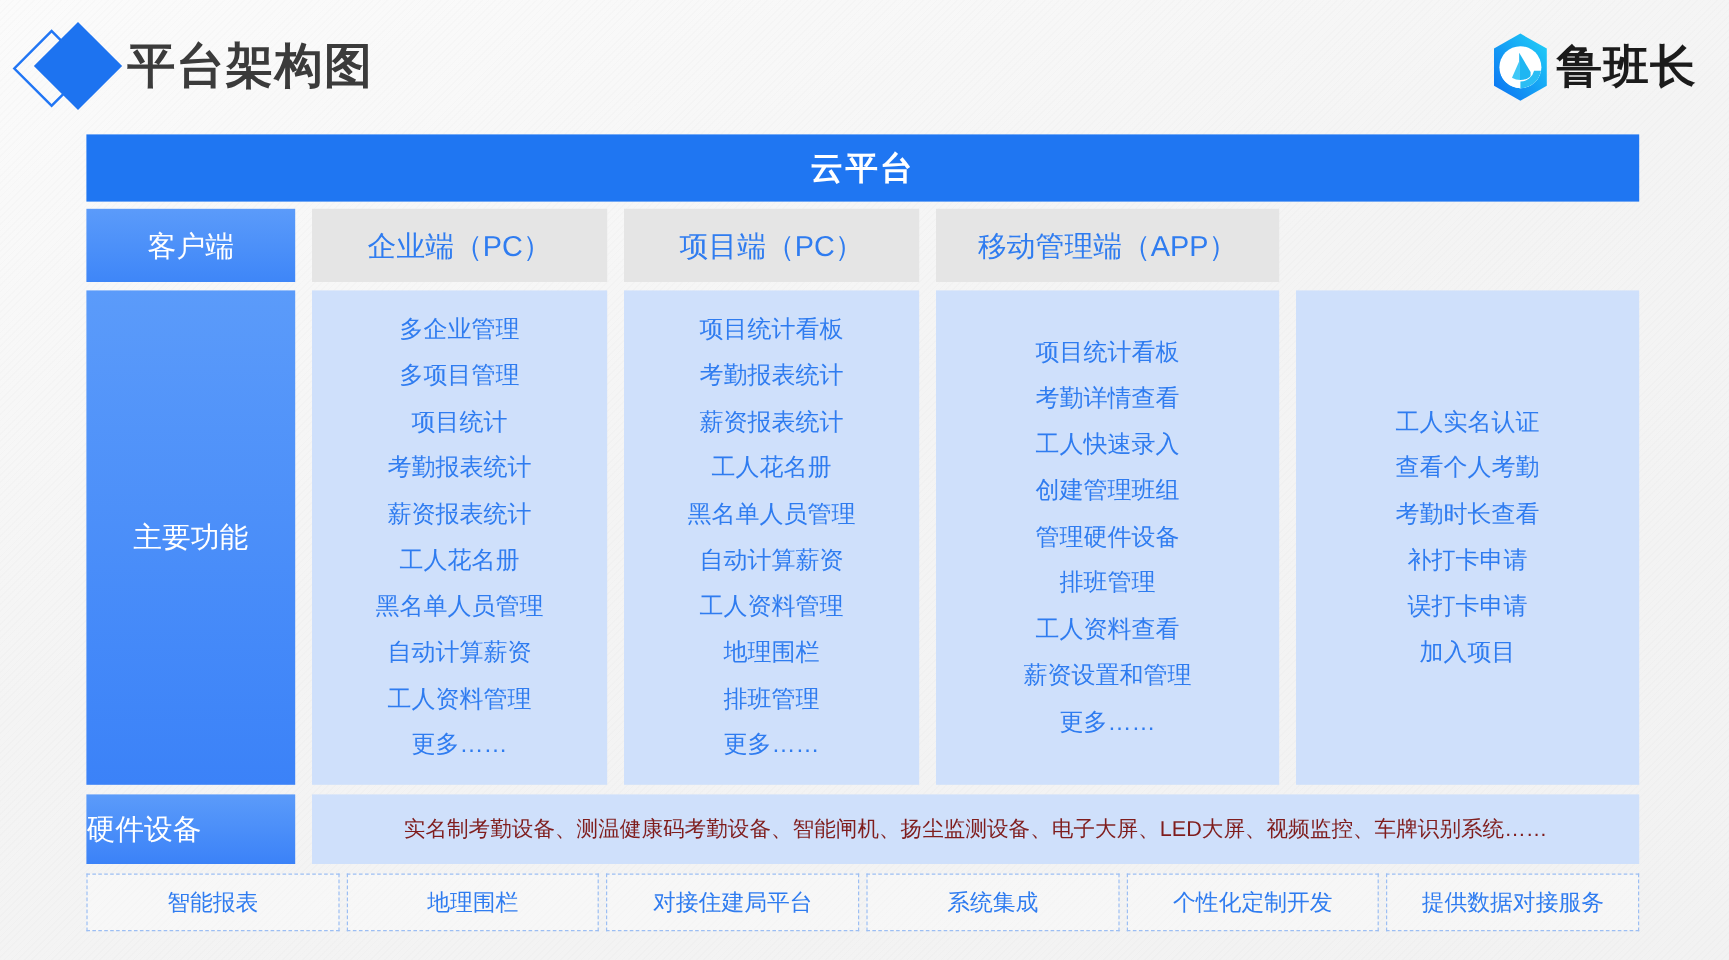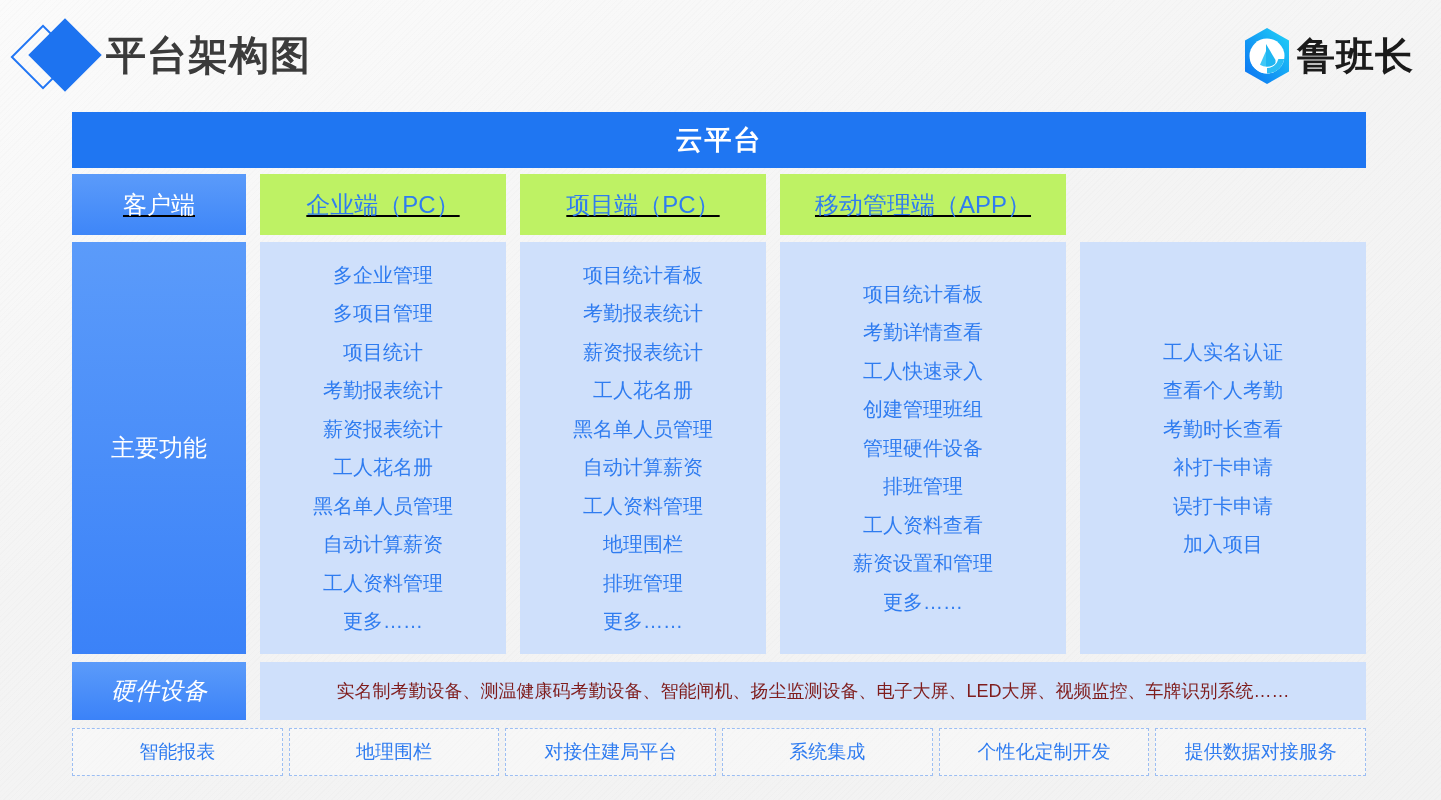--- a/index.html
+++ b/index.html
@@ -92,24 +92,23 @@
     letter-spacing: 2px;
   }
 
   
   .client-row {
     position: absolute;
     left: 0; top: 62px;
     width: 1294px; height: 61px;
     display: flex;
     gap: 14px;
-    text-decoration: underline;
   }
   .client-tile {
-    background: #bef264;
+    background: #e5e5e5;
     display: flex;
     align-items: center;
     justify-content: center;
     color: #2f7cf0;
     font-size: 24px;
   }
   .client-tile.lead {
     background: linear-gradient(180deg, #5b9bfa 0%, #3e86f8 100%);
     color: #ffffff;
   }
@@ -159,24 +158,22 @@
     width: 1294px; height: 58px;
     display: flex;
     gap: 14px;
   }
   .hardware-lead {
     width: 174px; flex: 0 0 174px;
     background: linear-gradient(180deg, #519 0%, #3b82f8 100%);
     background: linear-gradient(180deg, #5b9bfa 0%, #3b82f8 100%);
     display: flex;
     align-items: center;
-    justify-content: center;
     color: #ffffff;
     font-size: 24px;
-    font-style: italic;
   }
   .hardware-body {
     flex: 1 1 auto;
     background: #cfe0fb;
     display: flex;
     align-items: center;
     justify-content: center;
     color: #7f1d1d;
     font-size: 18px;
     padding: 0 12px;

